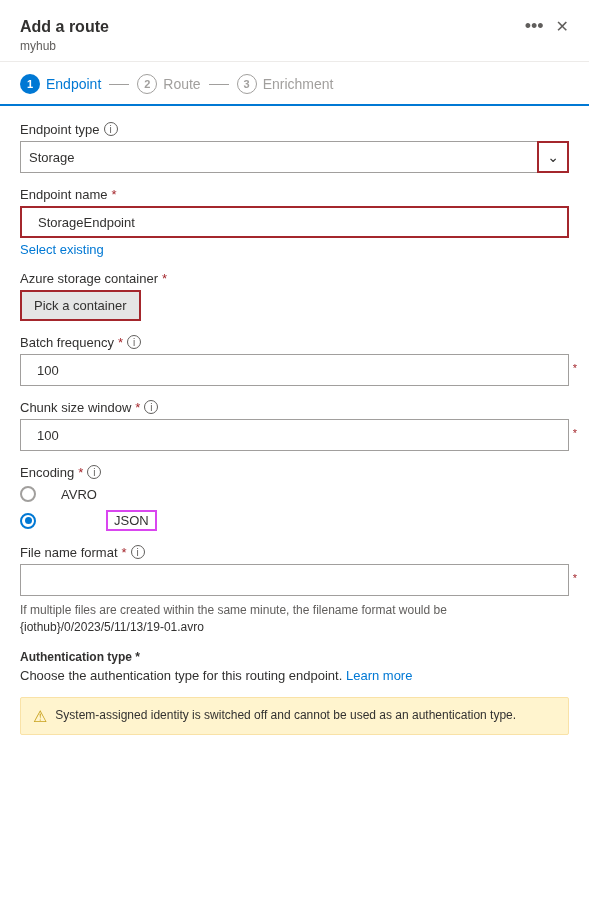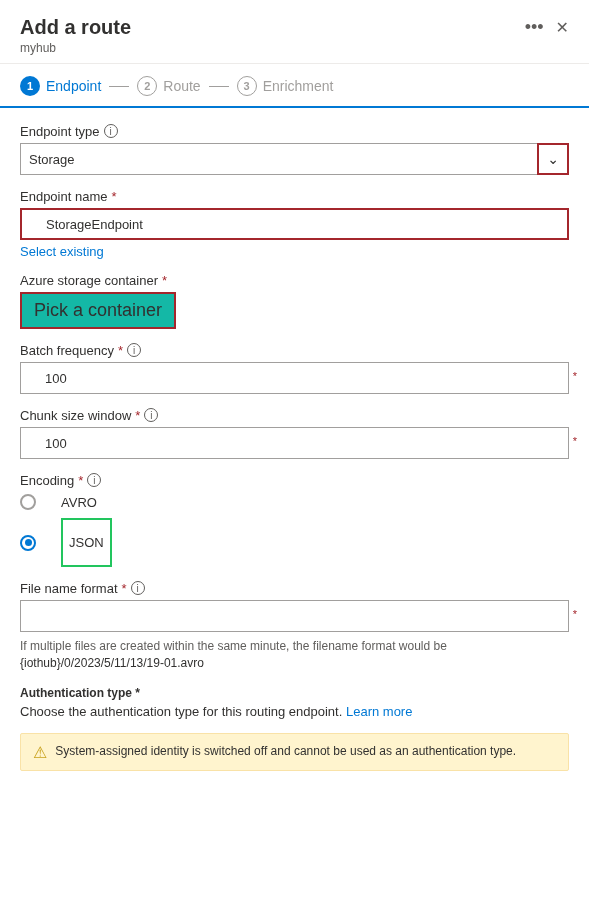--- a/index.html
+++ b/index.html
@@ -21,21 +21,21 @@
     .header {
       padding: 16px 20px 8px 20px;
       border-bottom: 1px solid #edebe9;
     }
     .header-top {
       display: flex;
       align-items: center;
       justify-content: space-between;
     }
     .header-title {
-      font-size: 20px;
+      font-size: 16px;
       font-weight: 600;
       color: #323130;
     }
     .header-icons {
       display: flex;
       align-items: center;
       gap: 12px;
     }
     .header-more {
       font-size: 18px;
@@ -170,40 +170,40 @@
       cursor: pointer;
     }
     .chevron-icon {
       font-size: 14px;
       color: #323130;
     }
     .text-input {
       width: 100%;
       height: 32px;
       border: 2px solid #a4262c;
-      padding: 0 24px;
+      padding: 0 16px;
       font-size: 13px;
       color: #323130;
       background: #fff;
     }
     .text-input.normal {
       border: 1px solid #a19f9d;
     }
     .select-link {
       color: #0078d4;
       font-size: 13px;
       cursor: pointer;
       margin-top: 4px;
       display: inline-block;
     }
     .pick-container-btn {
       border: 2px solid #a4262c;
-      background: #14b8a6;
+      background: #e5e5e5;
       padding: 6px 12px;
-      font-size: 18px;
+      font-size: 13px;
       color: #323130;
       cursor: pointer;
       font-weight: 400;
     }
     .radio-group {
       display: flex;
       flex-direction: column;
       gap: 8px;
       margin-top: 6px;
     }
@@ -406,21 +406,21 @@
         <span class="required"> *</span>
         <span class="info-icon">i</span>
       </div>
       <div class="radio-group">
         <div class="radio-item">
           <div class="radio-circle"></div>
           <span class="radio-label">AVRO</span>
         </div>
         <div class="radio-item">
           <div class="radio-circle selected"></div>
-          <span class="radio-label" style="border:2px solid #22c55e; padding:15px 6px; display:inline-block;">JSON</span>
+          <span class="radio-label" style="border:2px solid #d946ef; padding:1px 6px; display:inline-block;margin-left:45px;">JSON</span>
         </div>
       </div>
     </div>
 
     <div class="field-group">
       <div class="field-label">
         <span>File name format</span>
         <span class="required"> *</span>
         <span class="info-icon">i</span>
       </div>

